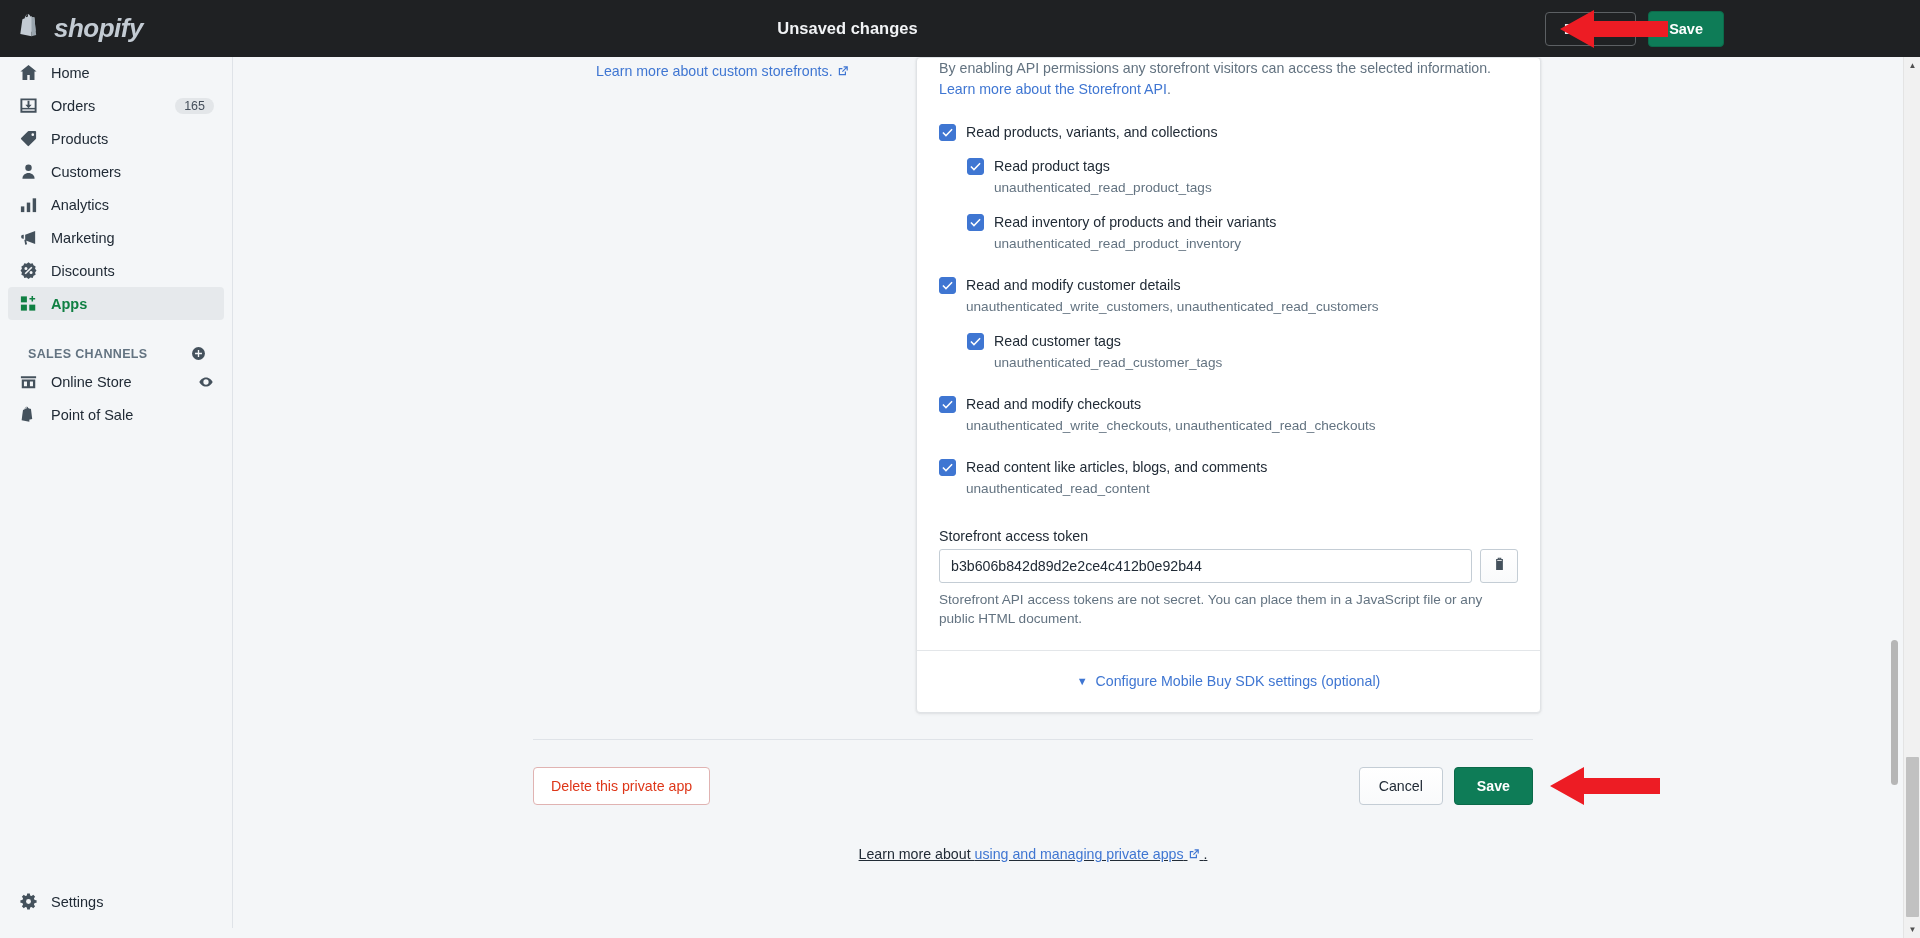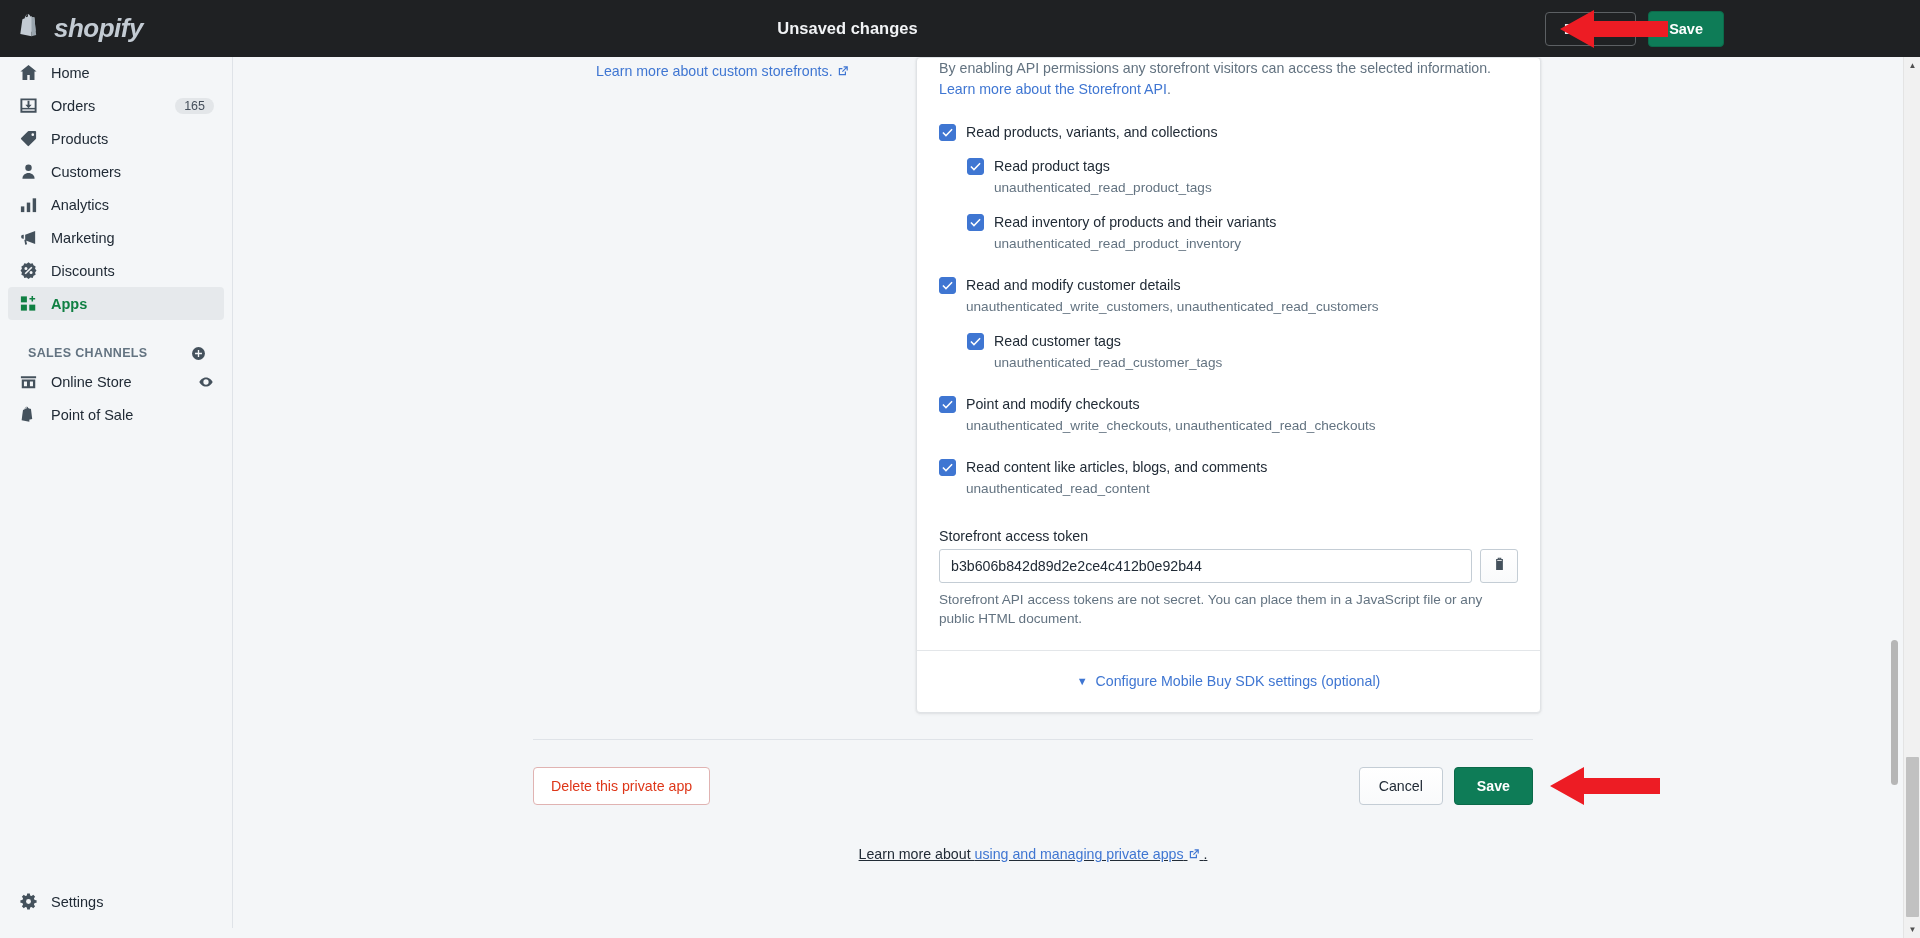--- a/index.html
+++ b/index.html
@@ -55,21 +55,21 @@
   }
   .nav-item.active { background: #e6e9ec; color: #108043; font-weight: 600; }
   .nav-item .ico { width: 20px; height: 20px; display: flex; align-items:center; justify-content:center; flex: 0 0 20px;}
   .nav-label { flex: 1; }
   .nav-badge {
     background: #e3e6e9; color: #454f5b; border-radius: 11px;
     padding: 1px 9px; font-size: 12.5px; font-weight: 500;
   }
   .nav-gap { height: 22px; }
   .section-head {
-    display: flex; justify-content: space-between;
+    display: flex; align-items: center; justify-content: space-between;
     padding: 4px 18px 4px 20px; margin: 0 8px;
     color: #637381; font-size: 12.5px; font-weight: 600; letter-spacing: 0.35px;
   }
   .plus-btn { cursor: pointer; display:flex; }
   .eye-btn { cursor: pointer; display:flex; margin-left:auto; }
   .sidebar-bottom {
     position: absolute; bottom: 0; left: 0; width: 232px;
     padding-bottom: 10px;
   }
 
@@ -429,21 +429,21 @@
                 </div>
               </div>
 
               <div class="perm-block" style="margin-top:22px">
                 <div class="perm-row">
                   <span class="cb">
                     <svg width="11" height="9" viewBox="0 0 12 10">
                         <path fill="#fff" d="M4.3 7.2 1.5 4.4.3 5.6l4 4L11.7 2 10.5.8z"></path>
                       </svg>
                   </span>
-                  <span class="perm-label">Point and modify checkouts</span>
+                  <span class="perm-label">Read and modify checkouts</span>
                 </div>
                 <div class="perm-scope">unauthenticated_write_checkouts, unauthenticated_read_checkouts</div>
               </div>
 
               <div class="perm-block" style="margin-top:22px">
                 <div class="perm-row">
                   <span class="cb">
                     <svg width="11" height="9" viewBox="0 0 12 10">
                         <path fill="#fff" d="M4.3 7.2 1.5 4.4.3 5.6l4 4L11.7 2 10.5.8z"></path>
                       </svg>

